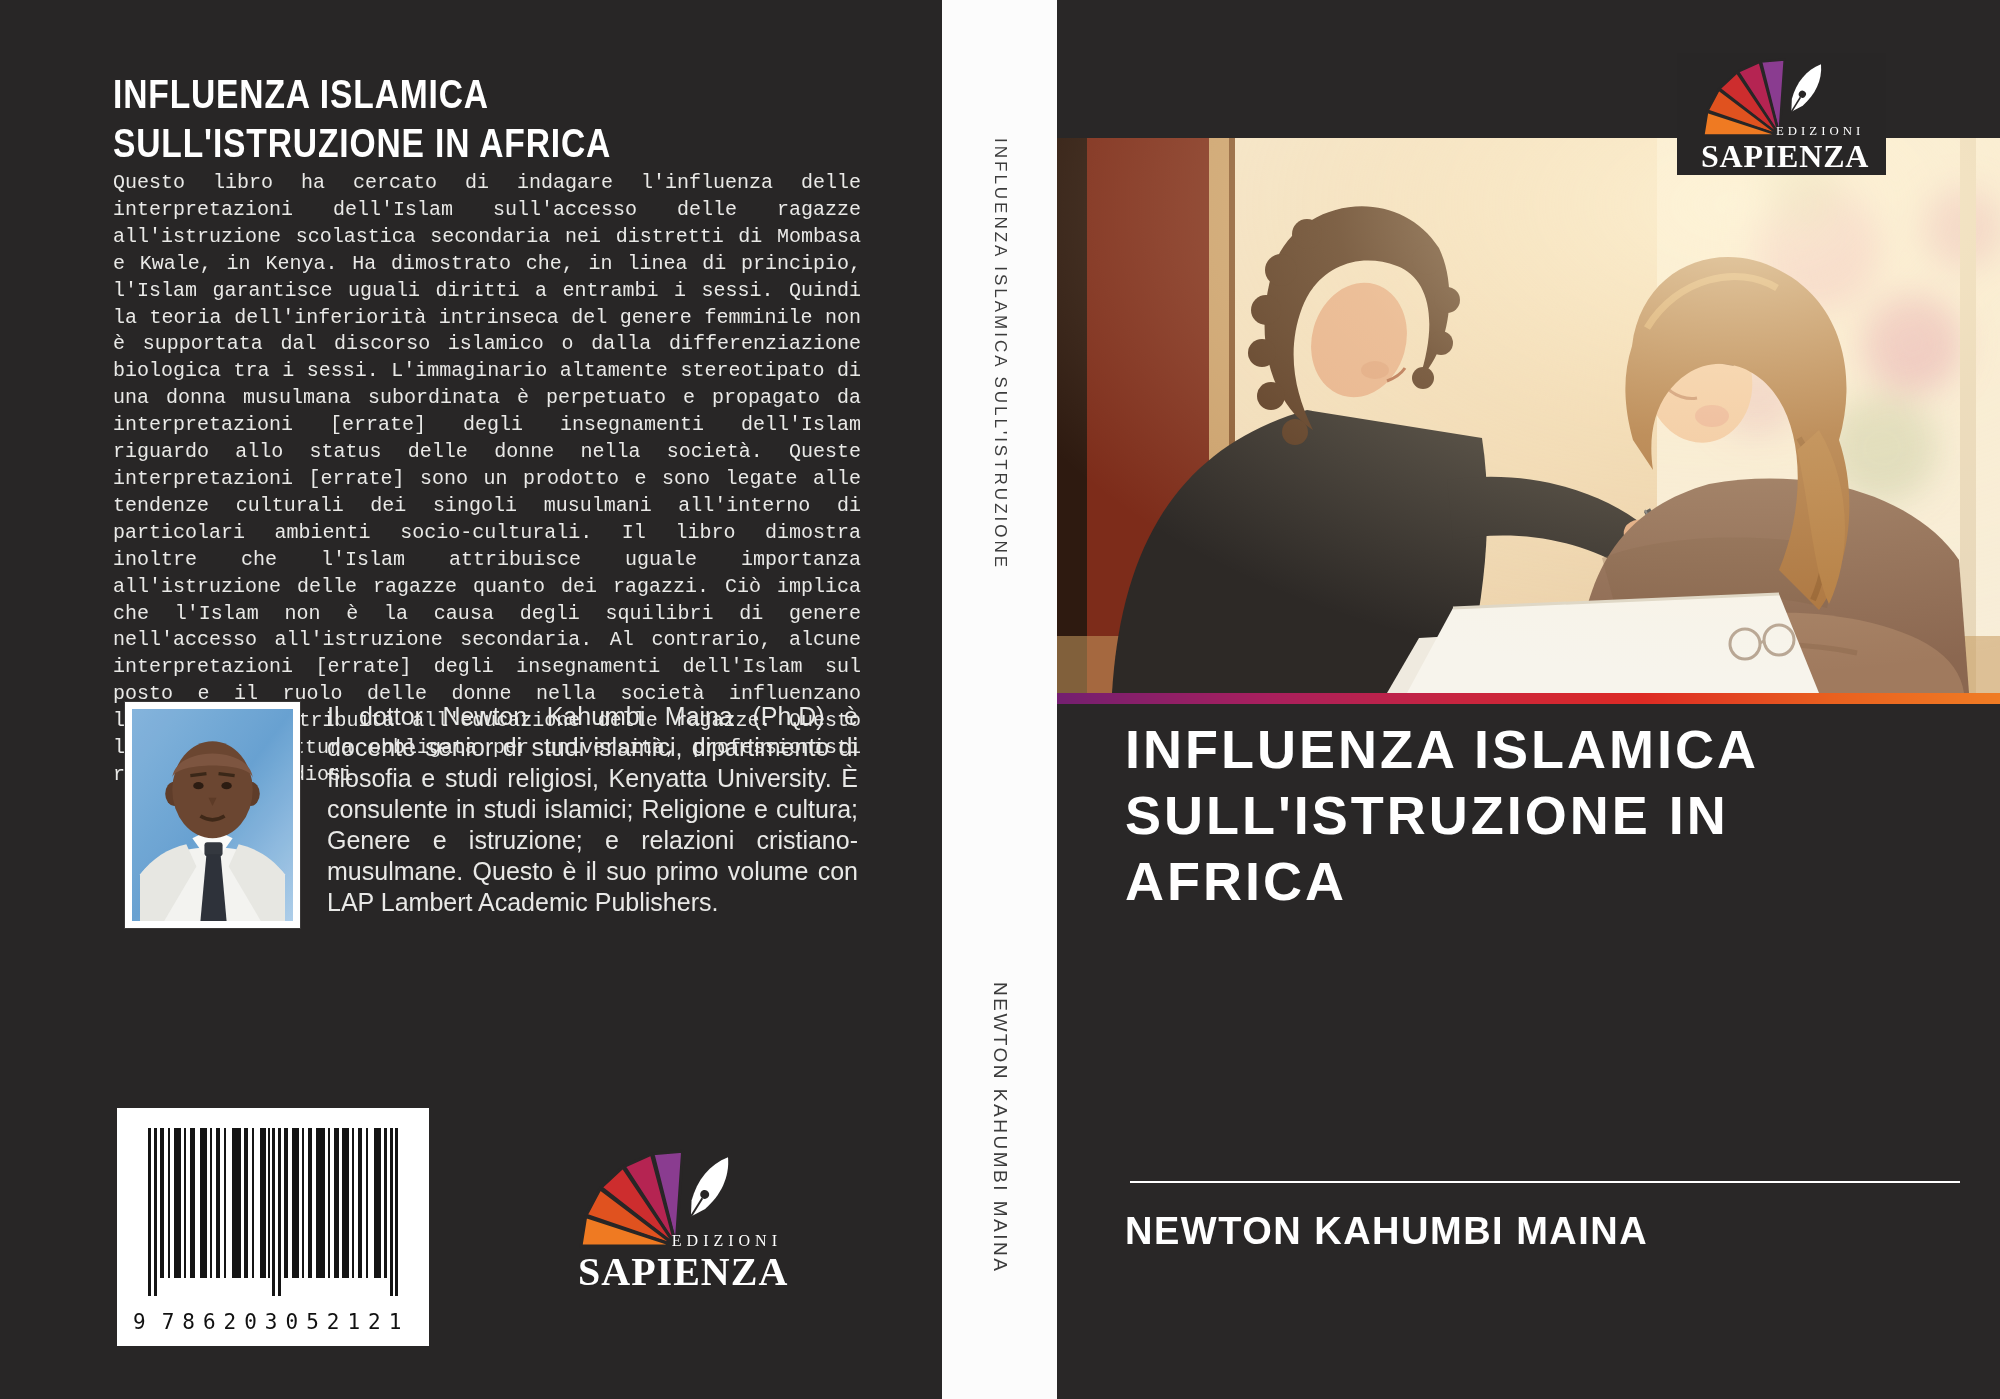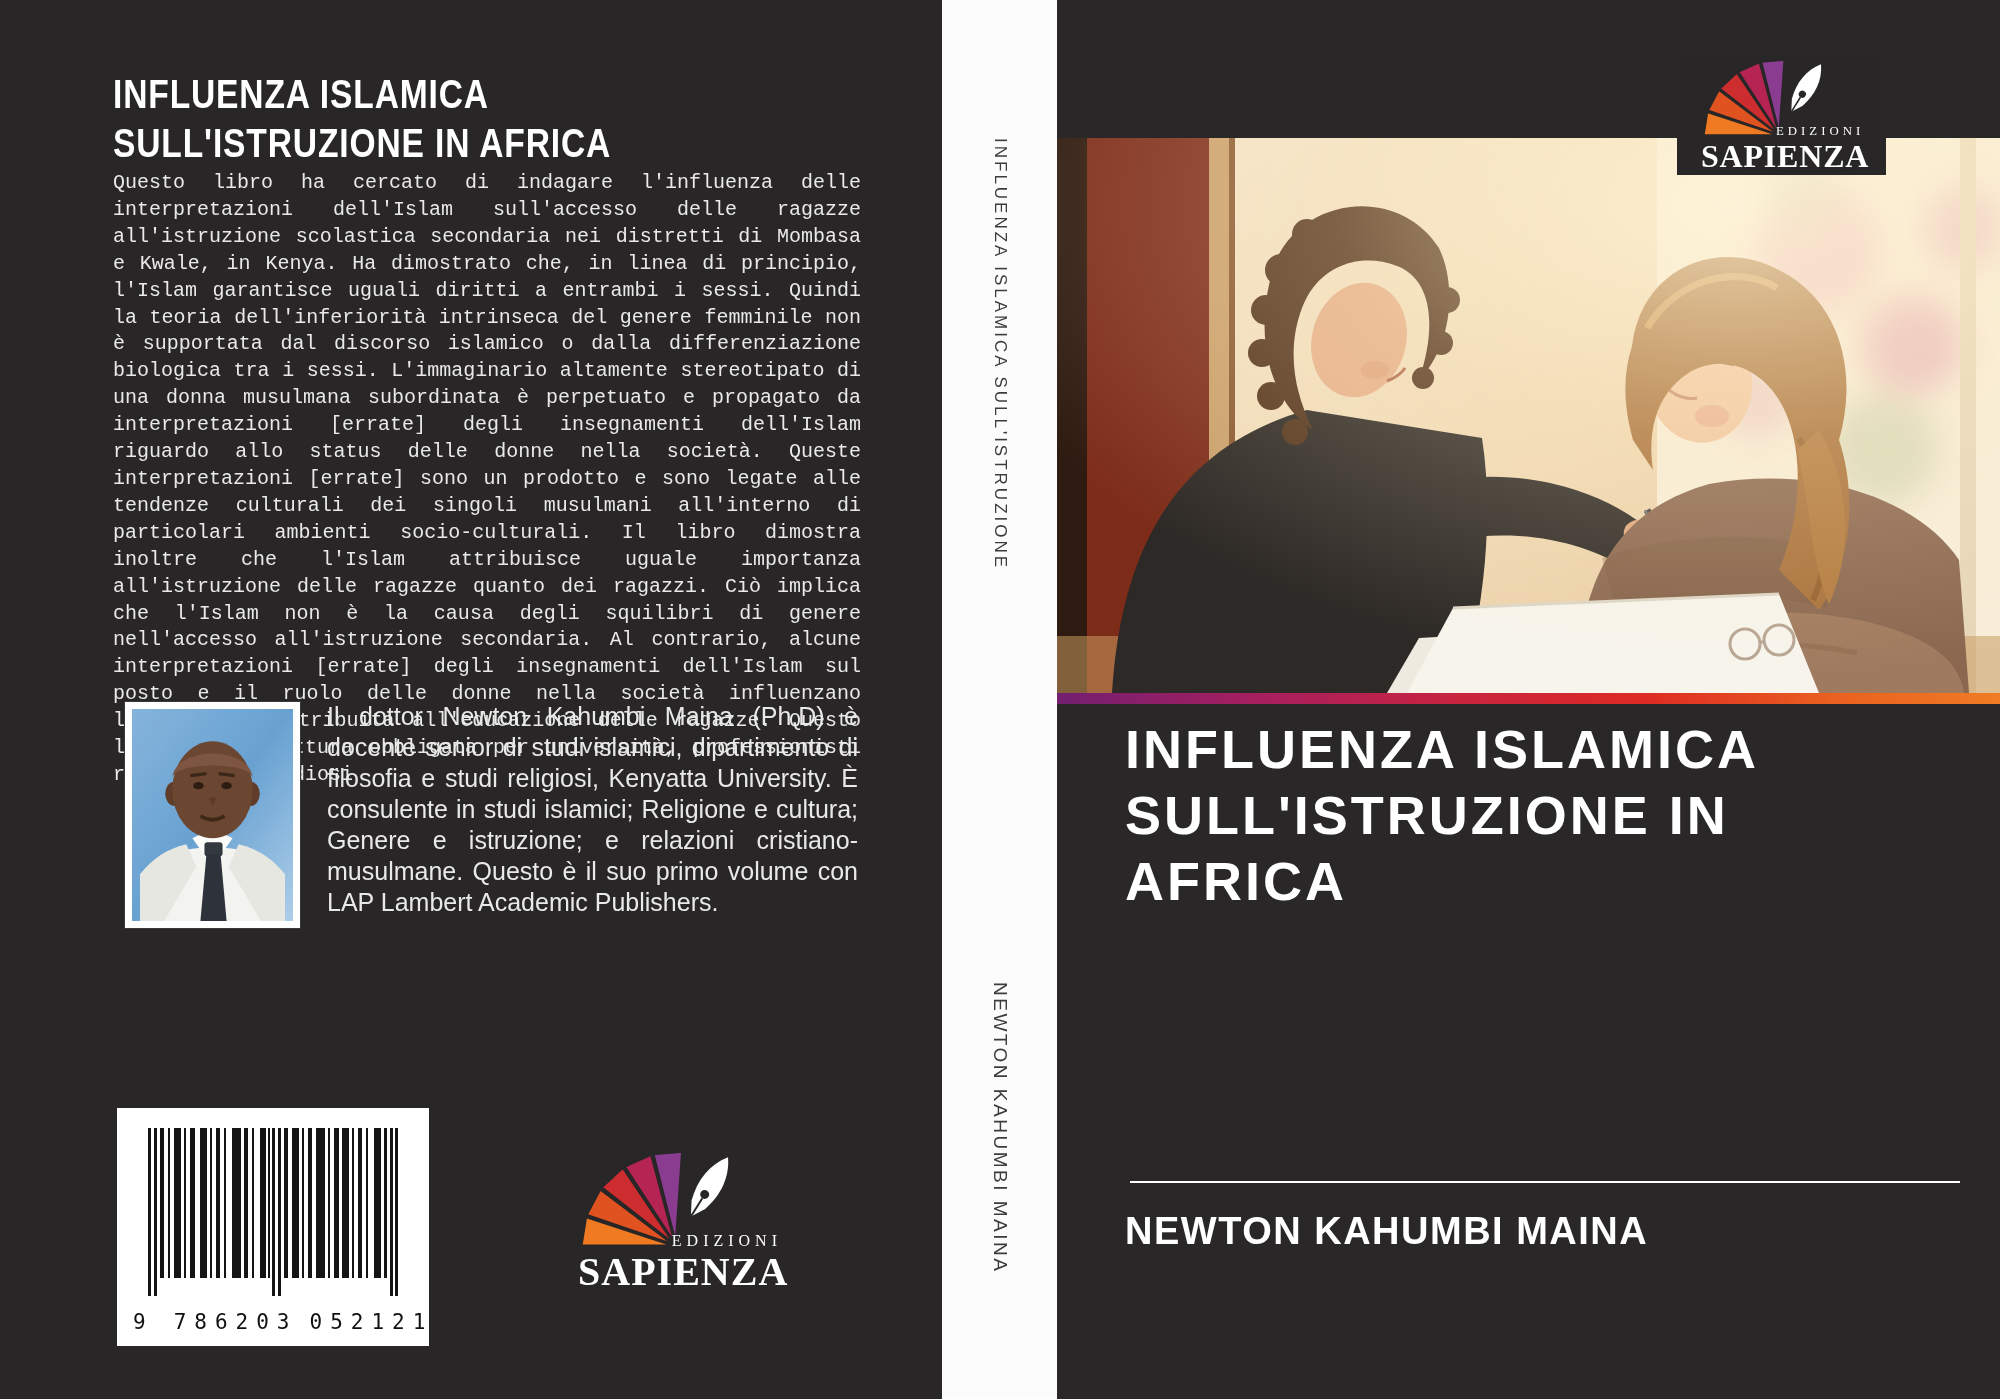--- a/index.html
+++ b/index.html
@@ -18,21 +18,21 @@
   .author-photo svg{width:100%;height:100%;display:block;}
   .bio{position:absolute;left:327px;top:701px;width:531px;color:#e9e9e7;
       font-size:25px;line-height:31px;text-align:justify;}
 
   
   .barcode{position:absolute;left:117px;top:1108px;width:312px;height:238px;background:#ffffff;}
   .barcode svg{position:absolute;left:31px;top:20px;}
   .bc-digits{position:absolute;left:16px;right:14px;bottom:12px;display:flex;align-items:flex-end;
       font-family:"DejaVu Sans Mono",monospace;font-size:21px;color:#111;}
   .bc-digits .lead{margin-right:16px;}
-  .bc-digits .g{letter-spacing:8px;margin-left:12px;white-space:nowrap;}
+  .bc-digits .g{letter-spacing:8px;white-space:nowrap;}
 
   
   .logo{position:relative;width:240px;height:150px;}
   .logo svg{position:absolute;left:0;top:0;}
   .logo .edizioni{position:absolute;right:16px;top:84px;color:#fff;
       font-family:"Liberation Serif",serif;font-size:16px;letter-spacing:5px;white-space:nowrap;}
   .logo .sapienza{position:absolute;left:20px;top:100px;color:#fff;
       font-family:"Liberation Serif",serif;font-weight:bold;font-size:40px;
       letter-spacing:1px;white-space:nowrap;}
   .logo-back{position:absolute;left:558px;top:1148px;}

